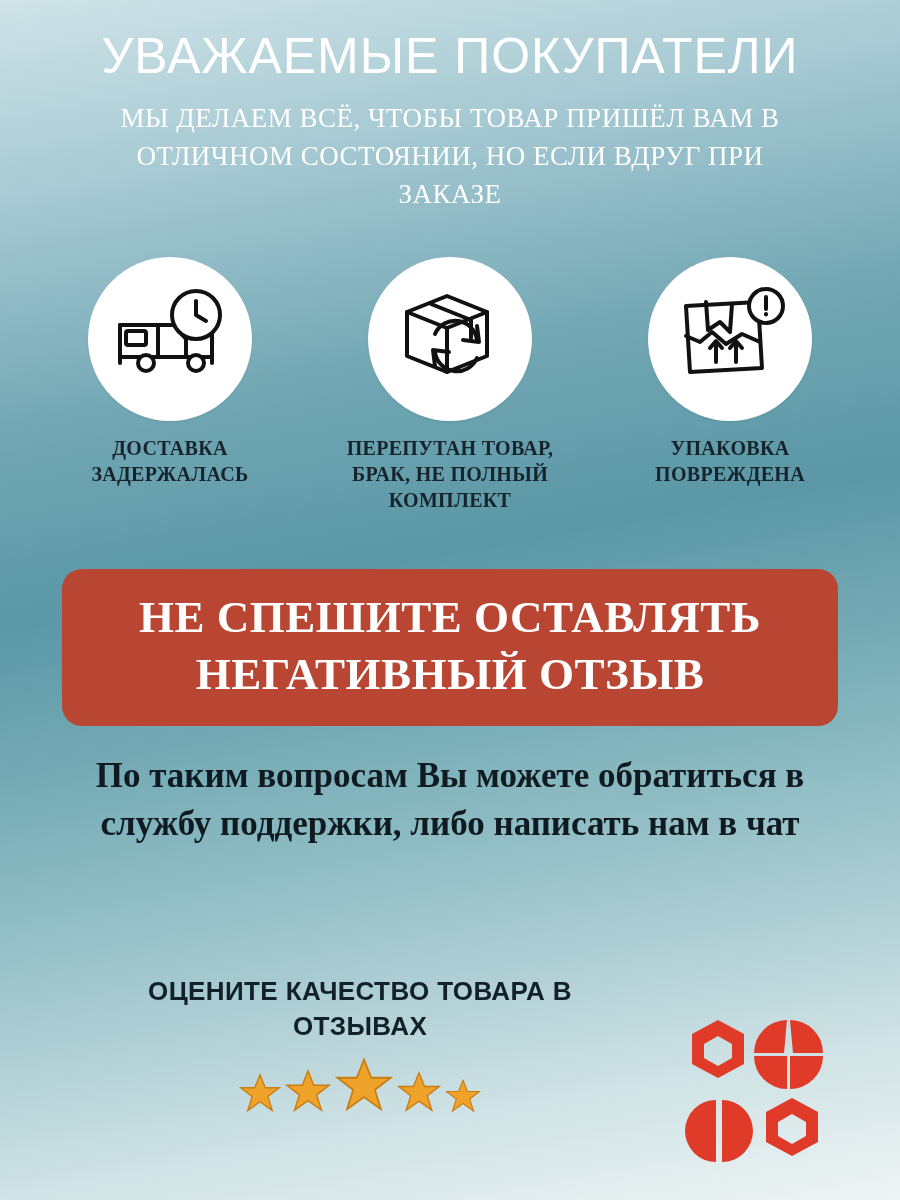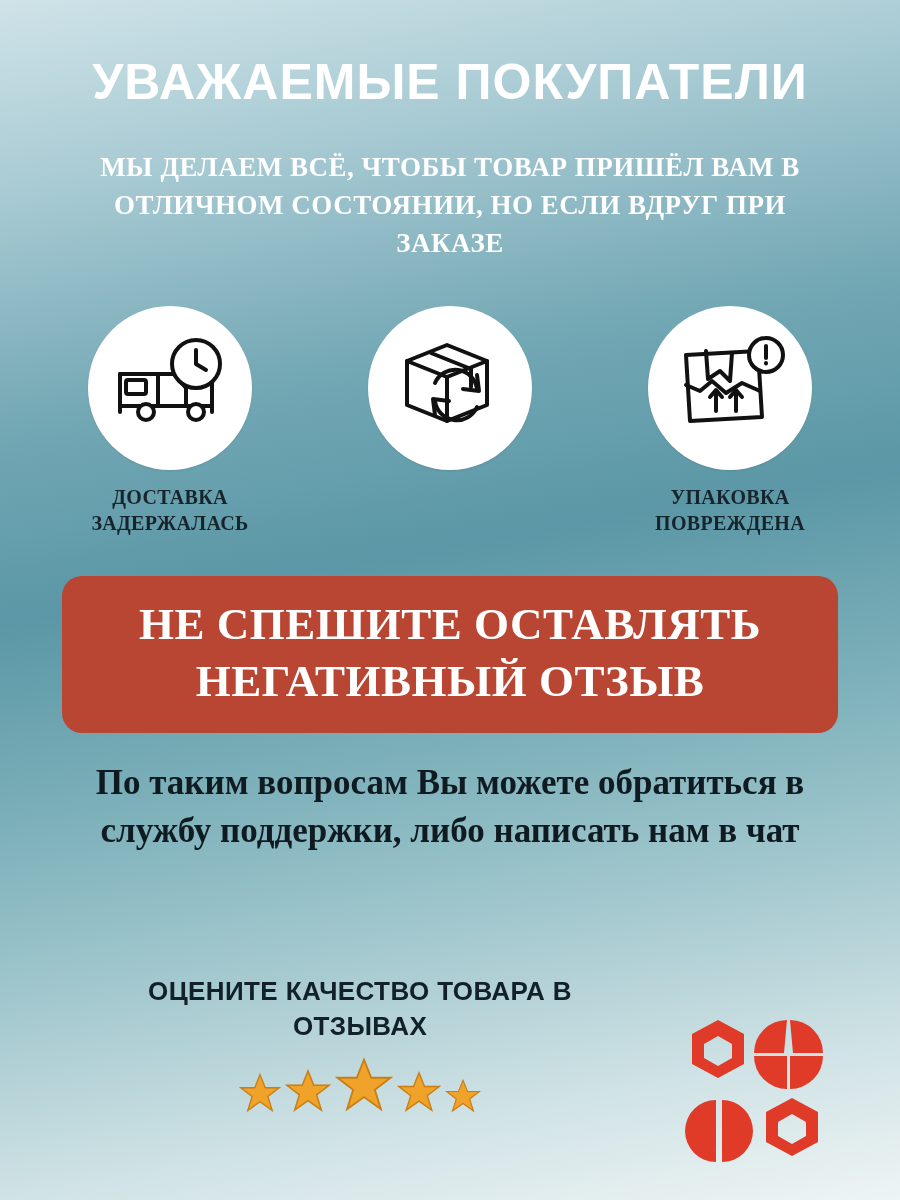--- a/index.html
+++ b/index.html
@@ -27,38 +27,38 @@
         #cfe2e5 88%,
         #eef4f4 100%);
     box-sizing: border-box;
     padding: 0;
     overflow: hidden;
   }
 
   
   .title {
     margin: 0;
-    padding-top: 56px;
+    padding-top: 30px;
     text-align: center;
     color: #ffffff;
     font-family: "Liberation Sans", sans-serif;
-    font-weight: bold;
+    font-weight: normal;
     font-size: 50px;
     letter-spacing: 1px;
     line-height: 1.05;
     text-transform: uppercase;
   }
 
   .subtitle {
-    margin: 39px auto 0 auto;
+    margin: 16px auto 0 auto;
     width: 700px;
     text-align: center;
     color: #ffffff;
     font-family: "Liberation Serif", serif;
-    font-weight: bold;
+    font-weight: normal;
     font-size: 27px;
     line-height: 1.42;
     letter-spacing: 0.5px;
     text-transform: uppercase;
   }
 
   
   .icon-row {
     margin: 44px auto 0 auto;
     width: 830px;
@@ -89,21 +89,21 @@
     font-family: "Liberation Serif", serif;
     font-weight: bold;
     font-size: 20px;
     line-height: 1.3;
     text-transform: uppercase;
     letter-spacing: 0.3px;
   }
 
   
   .banner {
-    margin: 40px auto 0 auto;
+    margin: 56px auto 0 auto;
     width: 776px;
     background: #b94632;
     border-radius: 20px;
     padding: 20px 20px 24px 20px;
     box-sizing: border-box;
   }
   .banner-text {
     margin: 0;
     text-align: center;
     color: #ffffff;
@@ -214,20 +214,21 @@
             <path d="M56 46 L56 90"></path>
             <path d="M40 22 L80 38 L80 56"></path>
 
             <path d="M44 52 a22 22 0 0 1 42 6"></path>
             <path d="M86 76 a22 22 0 0 1 -42 -6"></path>
             <path d="M86 44 L88 60 L72 58"></path>
             <path d="M44 84 L42 68 L58 70"></path>
           </svg>
         </span>
       </div>
+      <div class="icon-caption">ПЕРЕПУТАН ТОВАР, БРАК, НЕ ПОЛНЫЙ КОМПЛЕКТ</div>
     </div>
 
     <div class="icon-col">
       <div class="icon-circle">
         <span>
           <svg width="116" height="106" viewBox="0 0 116 106" fill="none" stroke="#111" stroke-width="4" stroke-linecap="round" stroke-linejoin="round">
 
             <path d="M14 22 L86 18 L90 84 L18 88 Z"></path>
             <path d="M34 18 L36 46 L48 38 L58 48 L60 20"></path>
             <path d="M14 52 L28 58 L40 48 L54 60 L70 50 L88 58"></path>

